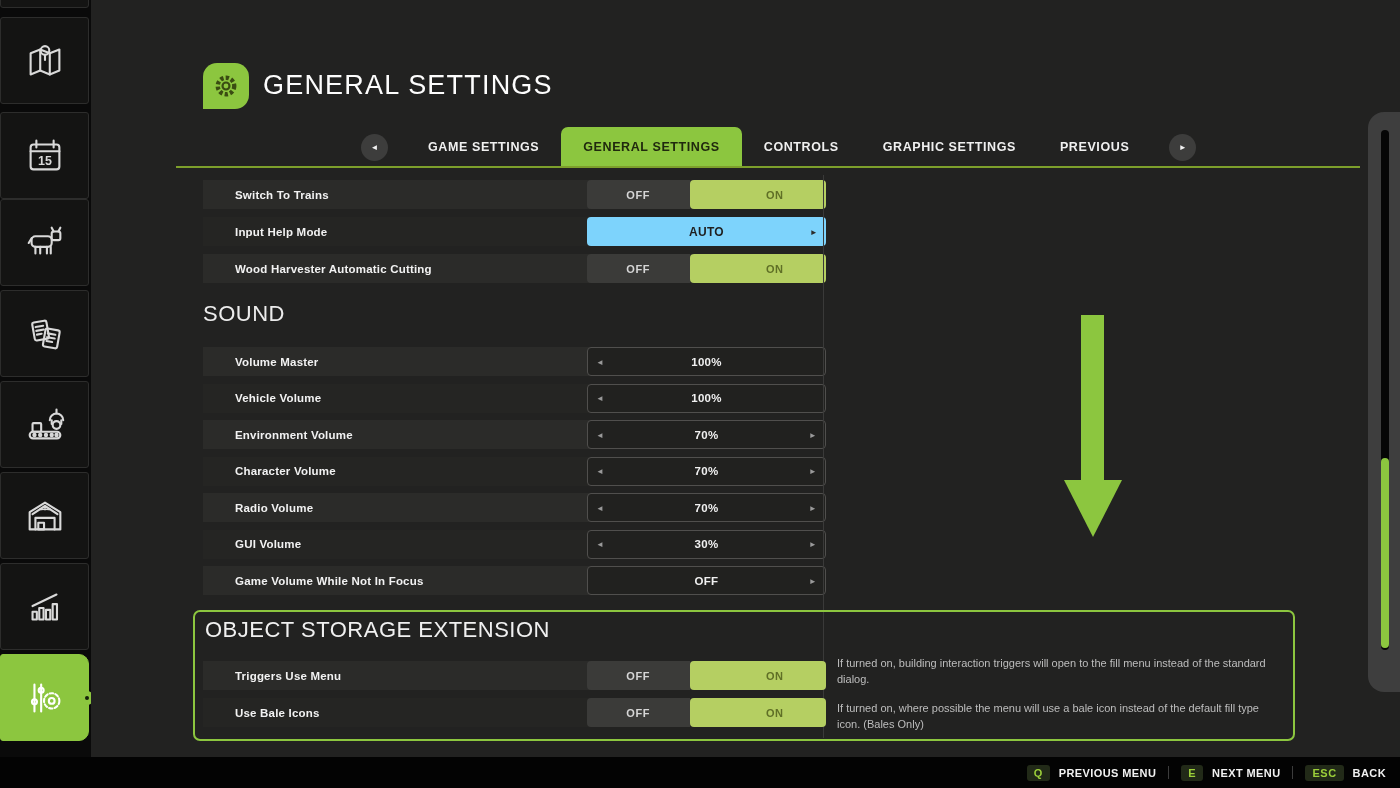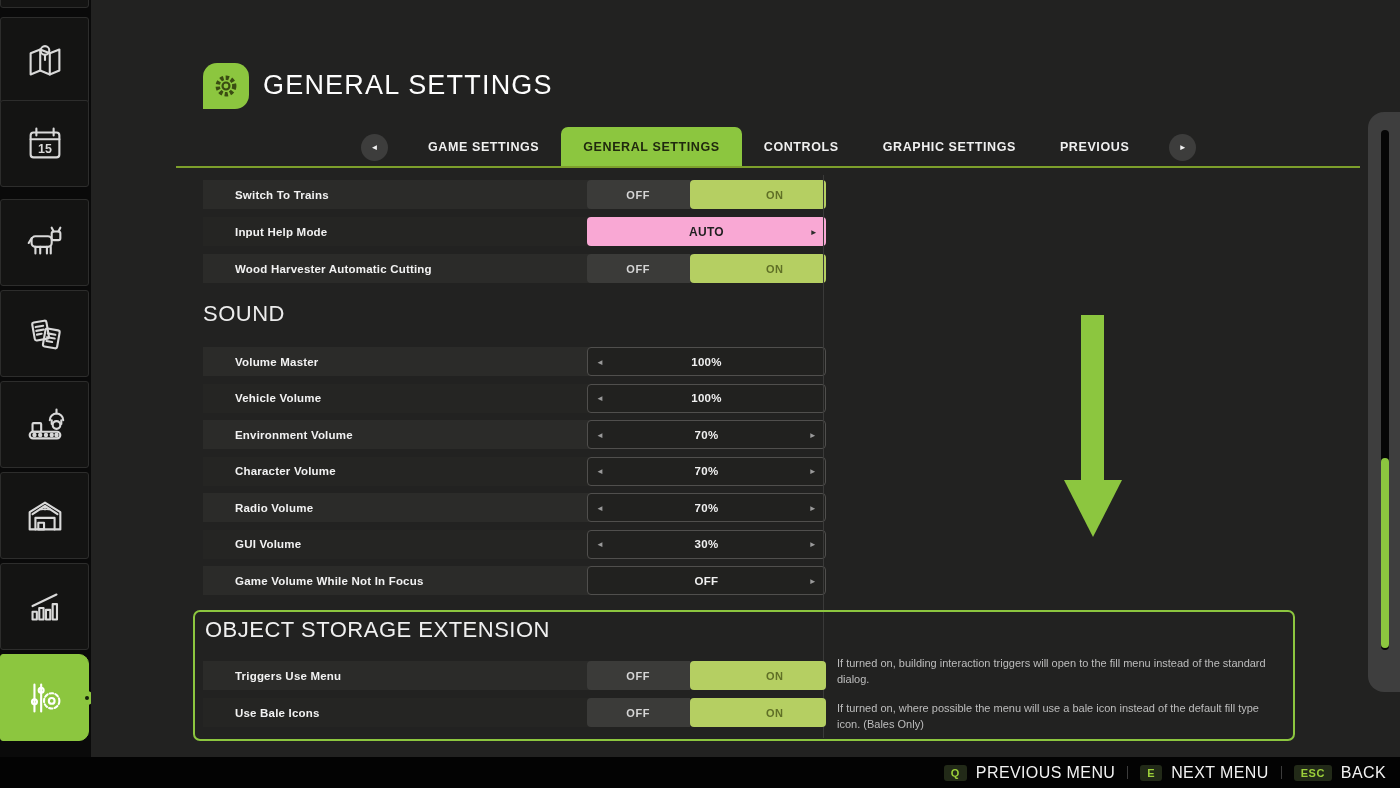--- a/index.html
+++ b/index.html
@@ -48,21 +48,21 @@
   .toggle-off,.toggle-on{flex:1;display:flex;align-items:center;justify-content:center;
     font-size:11px;font-weight:700;letter-spacing:.6px;height:29px;}
   .toggle-off{background:#3b3b39;color:#d6d6d6;border-radius:4px 0 0 4px;}
   .toggle-on{background:#b5cf62;color:#5f6f26;border-radius:4px;padding-left:34px;}
 
   .select{box-sizing:border-box;background:#21211f;border:1px solid #504f4d;border-radius:4px;
     display:flex;align-items:center;justify-content:center;color:#f0f0f0;font-weight:700;font-size:11.5px;letter-spacing:.3px;}
   .select .arr{position:absolute;top:50%;transform:translateY(-50%);font-size:8px;color:#9a9a9a;}
   .arr.left{left:8px;}
   .arr.right{right:8px;}
-  .select.white{background:#f9a8d4;border:none;color:#1f1f1f;font-size:12px;}
+  .select.white{background:#7dd3fc;border:none;color:#1f1f1f;font-size:12px;}
   .select.white .arr{color:#2c2c2c;}
 
   .section-title{position:absolute;left:112px;font-size:22px;font-weight:400;color:#ececec;letter-spacing:.5px;}
   #sound-title{top:301px;}
 
   
   .osx-box{position:absolute;left:102px;top:610px;width:1098px;height:127px;border:2px solid #8cc63f;border-radius:7px;}
   .osx-title{position:absolute;left:10px;top:5px;font-size:22px;font-weight:400;color:#f0f0f0;letter-spacing:.5px;}
   .osx-rows{position:absolute;left:8px;top:49px;width:595px;}
   .osx-help{position:absolute;left:642px;top:44px;width:432px;}
@@ -78,41 +78,41 @@
   
   .scroll-panel{position:absolute;left:1277px;top:112px;width:32px;height:580px;background:#3e3e3e;border-radius:16px 0 0 16px;}
   .scroll-track{position:absolute;left:1290px;top:130px;width:8px;height:520px;background:#060606;border-radius:4px;}
   .scroll-thumb{position:absolute;left:1290px;top:458px;width:8px;height:190px;background:#8cc63f;border-radius:4px;}
 
   
   .bottombar{position:absolute;left:0;top:757px;width:1400px;height:31px;background:#030303;
     display:flex;align-items:center;justify-content:flex-end;box-sizing:border-box;padding-right:14px;gap:9px;}
   .bb-group{display:flex;align-items:center;gap:9px;}
   .key-badge{background:#222a18;color:#9ccf3a;font-weight:700;font-size:11px;padding:2px 7px;border-radius:3px;letter-spacing:.5px;}
-  .bb-label{color:#f2f2f2;font-weight:400;font-size:16px;letter-spacing:.4px;text-align:center;}
+  .bb-label{color:#f2f2f2;font-weight:700;font-size:11px;letter-spacing:.4px;text-align:center;}
   .bb-sep{width:1px;height:13px;background:#3c3c3c;margin:0 3px;}
 </style>
 </head>
 <body>
 
 <div id="stage">
 
   <div class="sidebar">
     <div class="tile" style="top:-75px;height:83px;"></div>
 
     <div class="tile" style="top:17px;">
       <svg viewBox="0 0 48 48">
         <path d="M9 16 L19 12 L29 16 L39 12 V34 L29 38 L19 34 L9 38 Z"></path>
         <path d="M19 12 V34 M29 16 V38"></path>
         <circle cx="24" cy="13" r="4.5"></circle>
         <path d="M24 17.5 V23"></path>
       </svg>
     </div>
 
-    <div class="tile" style="top:100px;">
+    <div class="tile" style="top:112px;">
       <svg viewBox="0 0 48 48">
         <rect x="9" y="12" width="30" height="26" rx="3"></rect>
         <path d="M9 19 H39"></path>
         <path d="M15 8 v7 M33 8 v7"></path>
         <text x="24" y="33" font-size="13" text-anchor="middle">15</text>
       </svg>
     </div>
 
     <div class="tile" style="top:199px;">
       <svg viewBox="0 0 48 48">

